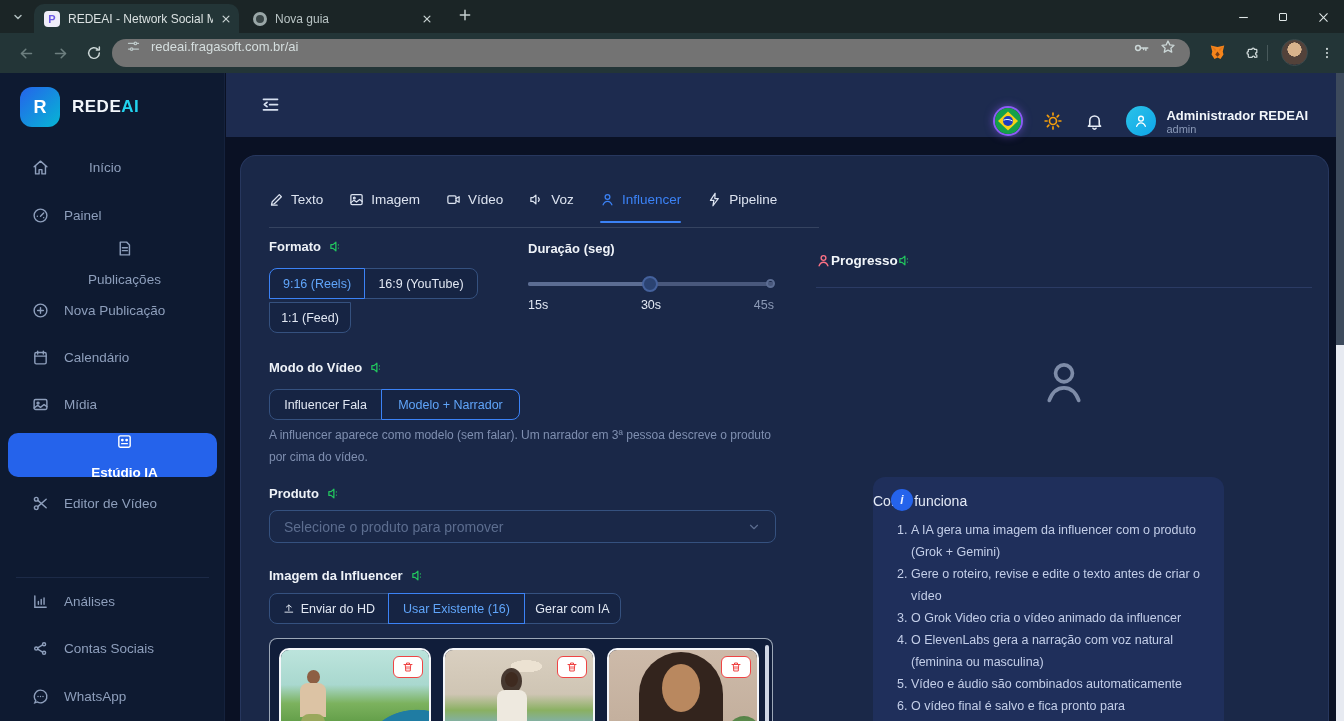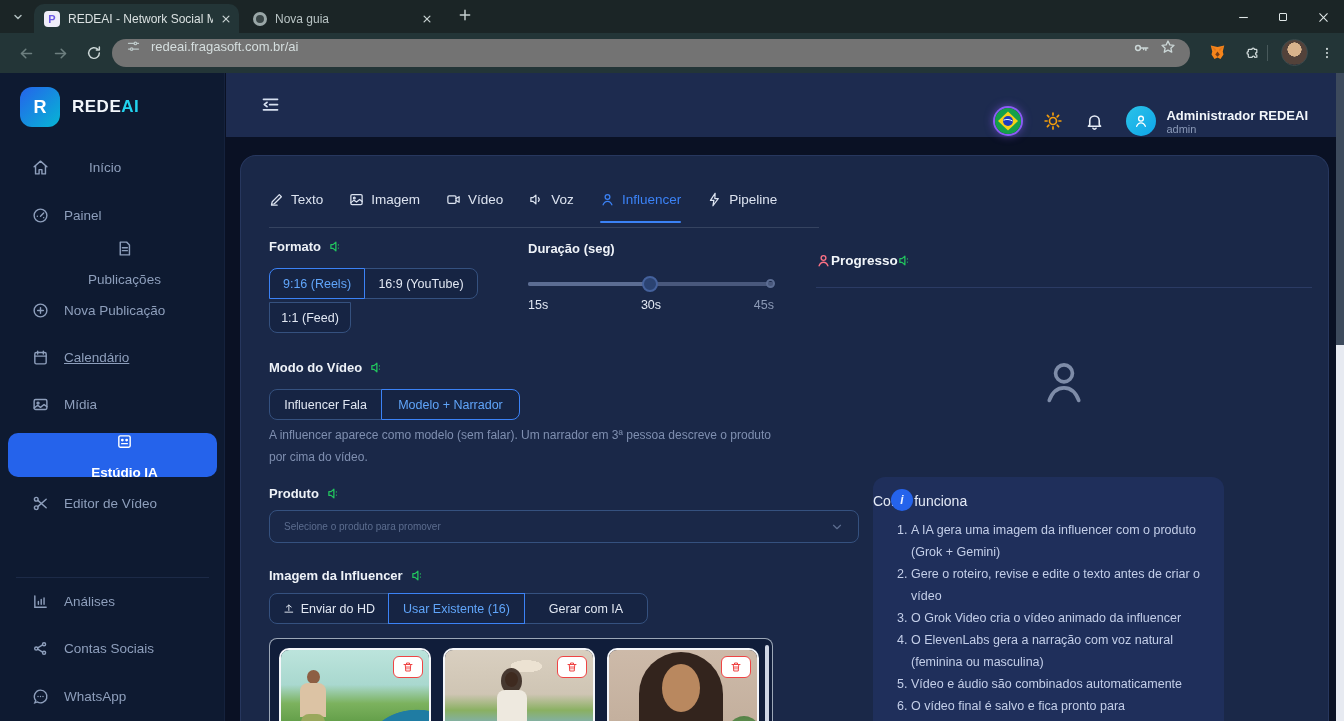--- a/index.html
+++ b/index.html
@@ -75,22 +75,22 @@
   .slider { position:absolute; left:287px; top:118px; width:246px; height:40px; }
   .sl-track { position:absolute; left:0; right:0; top:8px; height:4px; background:#49587c; border-radius:2px; }
   .sl-fill { position:absolute; left:0; top:8px; width:124px; height:4px; background:#5c6d93; border-radius:2px; }
   .sl-thumb { position:absolute; left:114px; top:2px; width:16px; height:16px; border-radius:50%; background:#2b4372; border:2px solid #44619c; }
   .sl-end { position:absolute; right:-1px; top:5px; width:9px; height:9px; border-radius:50%; border:2px solid #5c6d93; }
   .sl-labels { position:absolute; left:0; right:0; top:24px; display:flex; justify-content:space-between; font-size:12.5px; color:#e2e8f3; }
   .sl-labels .dim { color:#8b99b5; }
 
   .mode-desc { position:absolute; left:28px; top:268px; width:508px; font-size:12px; line-height:22px; color:#7f8fb0; }
 
-  .select { position:absolute; left:28px; top:354px; width:590px; height:33px; border:1px solid #35517f; border-radius:8px;
-    display:flex; align-items:center; padding:0 14px; color:#5c6d8f; font-size:10px; }
+  .select { position:absolute; left:28px; top:354px; width:507px; height:33px; border:1px solid #35517f; border-radius:8px;
+    display:flex; align-items:center; padding:0 14px; color:#5c6d8f; font-size:14px; }
   .select .chev { margin-left:auto; color:#5c6d8f; display:flex; }
 
   
   .thumbs { position:absolute; left:28px; top:482px; width:504px; height:118px; border:1px solid rgba(203,213,225,.75);
     border-radius:8px; background:#101d3a; overflow:hidden; }
   .thumb { position:absolute; top:9px; width:152px; height:120px; border:2px solid #f4f6fa; border-radius:10px; overflow:hidden; }
   .thumb .img { position:absolute; inset:0; }
   .t-head { position:absolute; border-radius:50%; }
   .t-body { position:absolute; border-radius:8px 8px 0 0; }
   .del-btn { position:absolute; top:6px; right:6px; width:30px; height:22px; background:#fff; border:1px solid #ef4444;
@@ -262,21 +262,21 @@
         </svg>
       <span>Publicações</span>
     </div>
     <div class="nav-item" style="top:215px;">
       <svg width="17" height="17" viewBox="0 0 24 24" fill="none" stroke="currentColor" stroke-width="2" stroke-linecap="round">
           <circle cx="12" cy="12" r="9"></circle>
           <path d="M12 8v8M8 12h8"></path>
         </svg>
       <span>Nova Publicação</span>
     </div>
-    <div class="nav-item" style="top:262px;text-decoration:underline;">
+    <div class="nav-item" style="top:262px;">
       <svg width="17" height="17" viewBox="0 0 24 24" fill="none" stroke="currentColor" stroke-width="2" stroke-linecap="round" stroke-linejoin="round">
           <rect x="4" y="5" width="16" height="16" rx="2"></rect>
           <path d="M4 10h16M8 3v4M16 3v4"></path>
         </svg>
       <span>Calendário</span>
     </div>
     <div class="nav-item" style="top:309px;">
       <svg width="17" height="17" viewBox="0 0 24 24" fill="none" stroke="currentColor" stroke-width="2" stroke-linecap="round" stroke-linejoin="round">
           <rect x="3" y="5" width="18" height="14" rx="2"></rect>
           <circle cx="8.5" cy="10" r="1.4"></circle>
@@ -491,21 +491,21 @@
     <div class="opt-btn" style="left:28px; top:437px; width:120px; border-radius:8px 0 0 8px;">
       <svg width="13" height="13" viewBox="0 0 24 24" fill="none" stroke="currentColor" stroke-width="2" stroke-linecap="round" stroke-linejoin="round">
           <path d="M12 16V5M7 9l5-4 5 4"></path>
           <path d="M4 19.5h16"></path>
         </svg>
       <span>Enviar do HD</span>
     </div>
     <div class="opt-btn sel" style="left:147px; top:437px; width:137px; border-radius:0;">
         <span>Usar Existente (16)</span>
       </div>
-    <div class="opt-btn" style="left:283px; top:437px; width:124px; border-radius:0 8px 8px 0;">
+    <div class="opt-btn" style="left:283px; top:437px; width:97px; border-radius:0 8px 8px 0;">
         <span>Gerar com IA</span>
       </div>
 
     <div class="thumbs">
       <div class="thumb" style="left:9px;">
         <div class="img" style="background:
           radial-gradient(90px 70px at 92% 85%, #1f7ca3 0 55%, rgba(0,0,0,0) 56%),
           linear-gradient(180deg,#bce4dc 0%,#a9d8cf 30%,#7cb25e 46%,#57953f 70%,#3f7f33 100%);"></div>
         <div class="t-head" style="left:26px; top:20px; width:13px; height:14px; background:#8d5f43;"></div>
         <div class="t-body" style="left:19px; top:33px; width:26px; height:34px; background:#dcc3a4;"></div>

